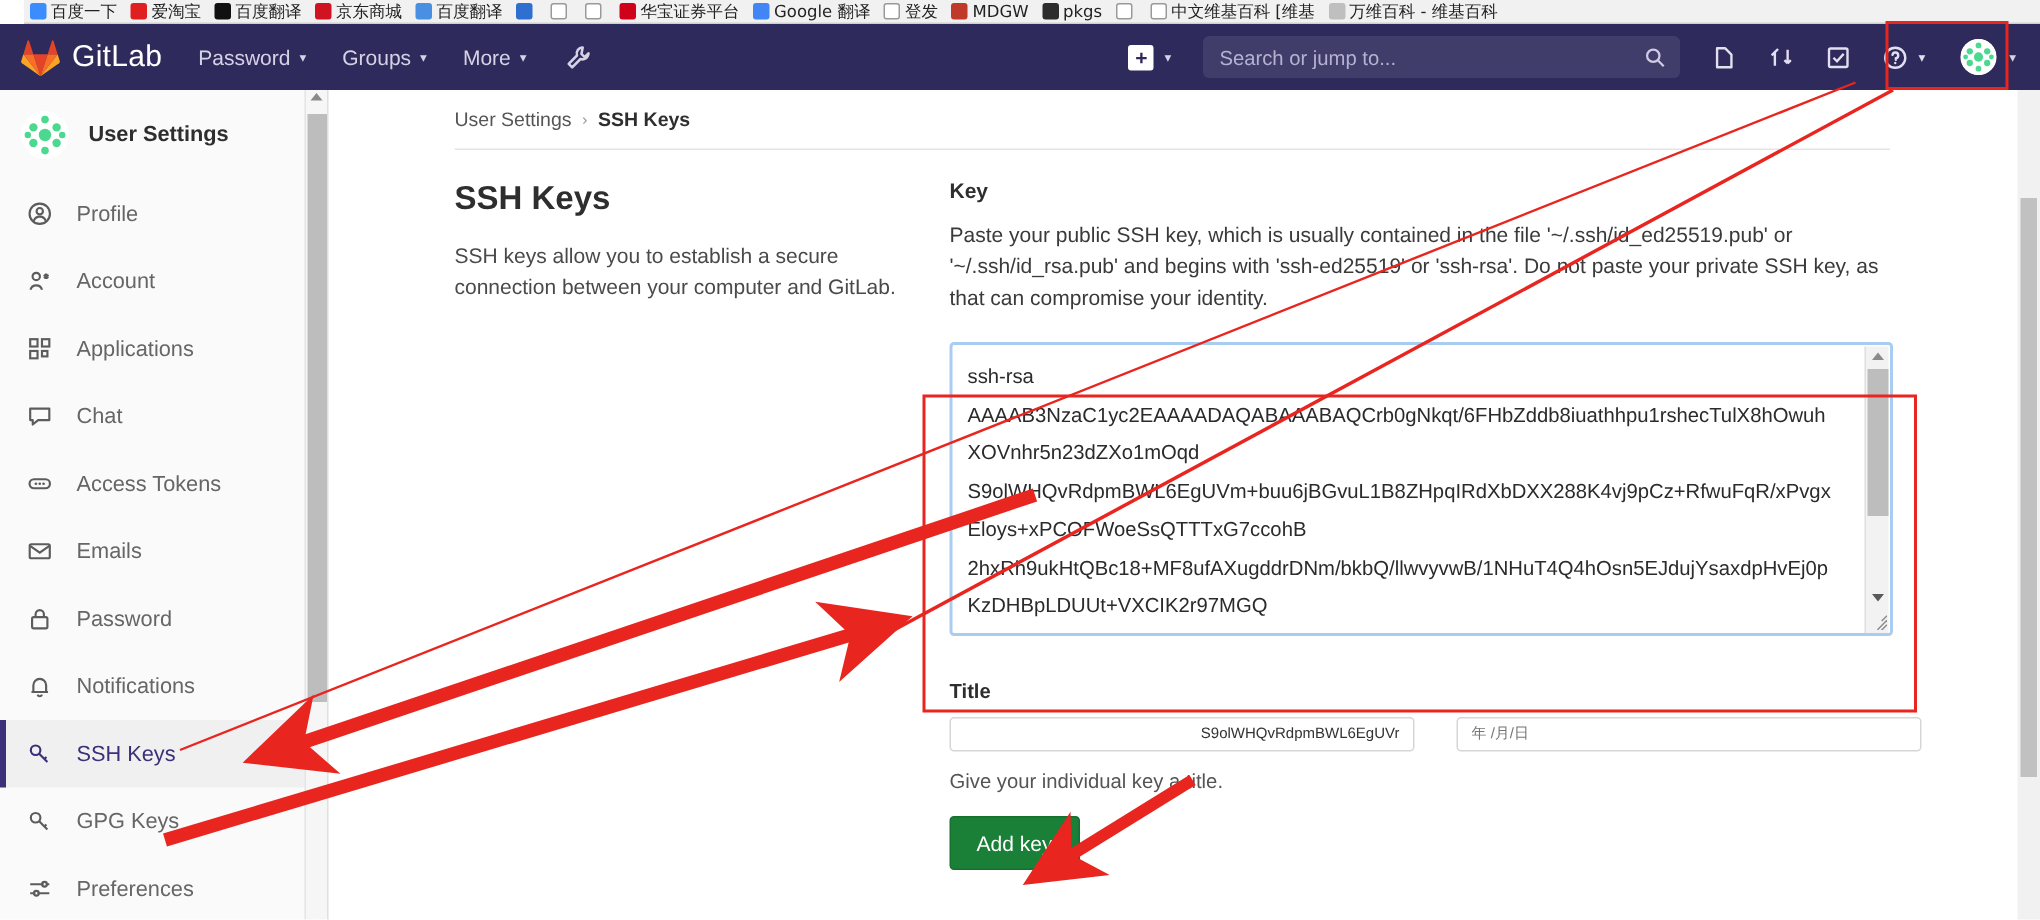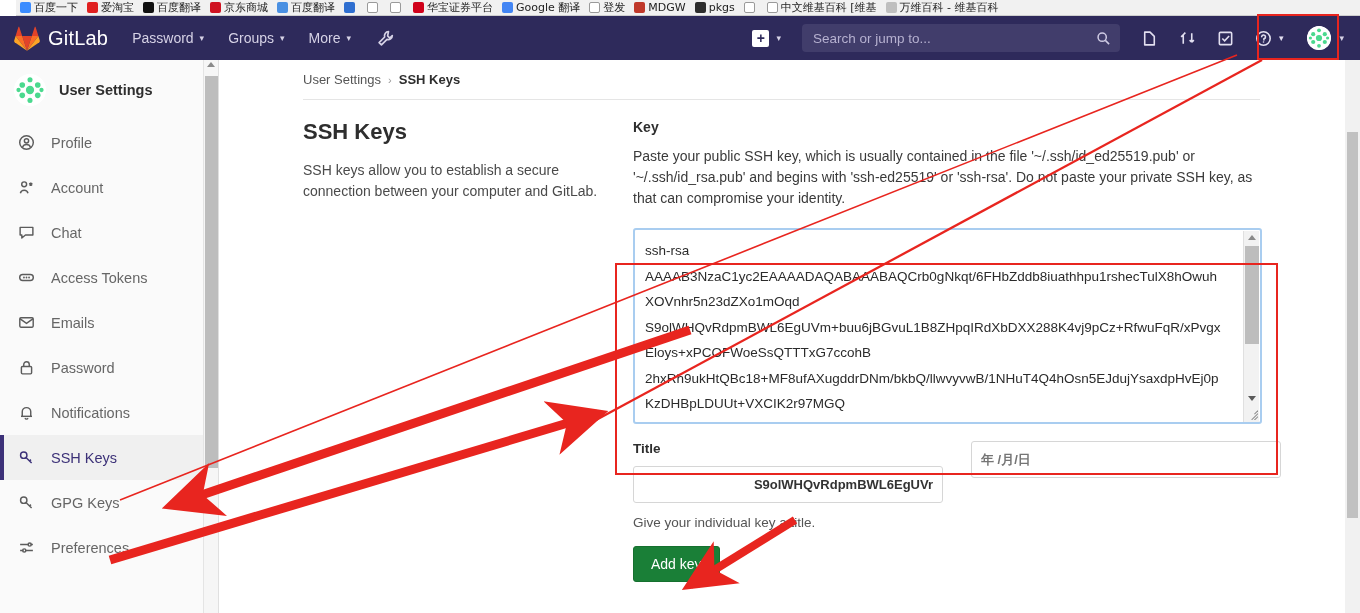--- a/index.html
+++ b/index.html
@@ -192,32 +192,31 @@
   }
   .ta-grip {
     position: absolute; right: 2px; bottom: 2px;
     width: 14px; height: 14px; overflow: hidden;
   }
   .ta-grip i {
     position: absolute; right: 0; background: #8c8c8c; height: 1px;
     transform-origin: right center; transform: rotate(-45deg);
   }
 
-  .fields { display: flex; margin-top: 17px; }
+  .fields { display: flex; margin-top: 29px; align-items: flex-end; }
   .field-title { width: 310px; flex: none; }
   .field-exp { width: 310px; flex: none; margin-left: 28px; }
   .fld-lbl { font-size: 13.5px; font-weight: bold; color: #2e2e2e; margin-bottom: 10px; }
   .inp {
-    width: 100%; height: 37px;
+    width: 100%; height: 23px;
     border: 1px solid #d6d6d6; border-radius: 3px;
     background: #fff; padding: 0 9px;
-    font-size: 13px; color: #333;
+    font-size: 10px; color: #333;
     font-family: "Liberation Sans", sans-serif;
     outline: none;
-    font-weight: bold;
   }
   .inp.right { text-align: right; }
   .hint { font-size: 13.5px; color: #555; margin-top: 12px; }
   .btn-add {
     margin-top: 16px;
     background: #1a7f37; border: 1px solid #16702f; border-radius: 3px;
     color: #fff; font-size: 14px;
     padding: 9px 17px; cursor: pointer;
     font-family: "Liberation Sans", sans-serif;
   }
@@ -441,20 +440,31 @@
             <circle cx="5.8" cy="5" r="2.3"></circle>
             <path d="M2.2 13.4a3.7 3.7 0 0 1 7.2 0"></path>
             <path d="M12 3.2v3.4M10.5 4l3 1.8M13.5 4l-3 1.8"></path>
           </svg>
         </span>
         <span class="sb-label">Account</span>
       </div>
       <div class="sb-item">
         <span class="sb-ico">
           <svg width="17" height="17" viewBox="0 0 16 16" fill="none" stroke="currentColor" stroke-width="1.35">
+            <rect x="2" y="2" width="4.6" height="4.6"></rect>
+            <rect x="9.4" y="2" width="4.6" height="4.6"></rect>
+            <rect x="2" y="9.4" width="4.6" height="4.6"></rect>
+            <rect x="9.4" y="9.4" width="3.4" height="3.4"></rect>
+          </svg>
+        </span>
+        <span class="sb-label">Applications</span>
+      </div>
+      <div class="sb-item">
+        <span class="sb-ico">
+          <svg width="17" height="17" viewBox="0 0 16 16" fill="none" stroke="currentColor" stroke-width="1.35">
             <path d="M2 3.2h12v7.2H7l-3.4 2.8v-2.8H2z" stroke-linejoin="round"></path>
           </svg>
         </span>
         <span class="sb-label">Chat</span>
       </div>
       <div class="sb-item">
         <span class="sb-ico">
           <svg width="17" height="17" viewBox="0 0 16 16" fill="none" stroke="currentColor" stroke-width="1.35">
             <rect x="1.6" y="5.2" width="12.8" height="5.6" rx="2.8"></rect>
             <circle cx="5.6" cy="8" r=".85" fill="currentColor" stroke="none"></circle>

